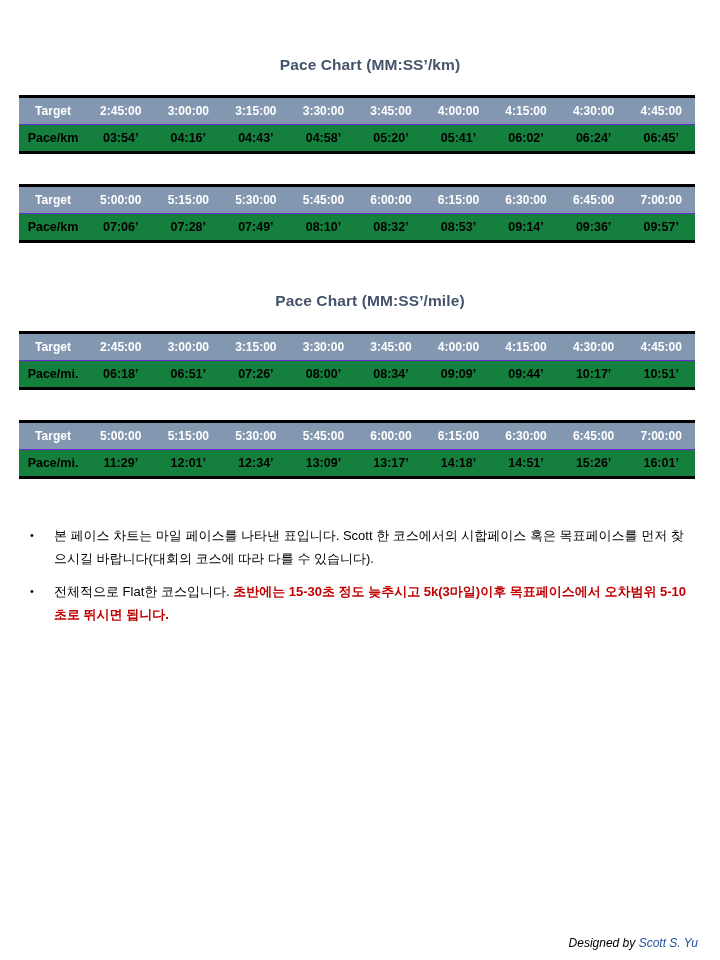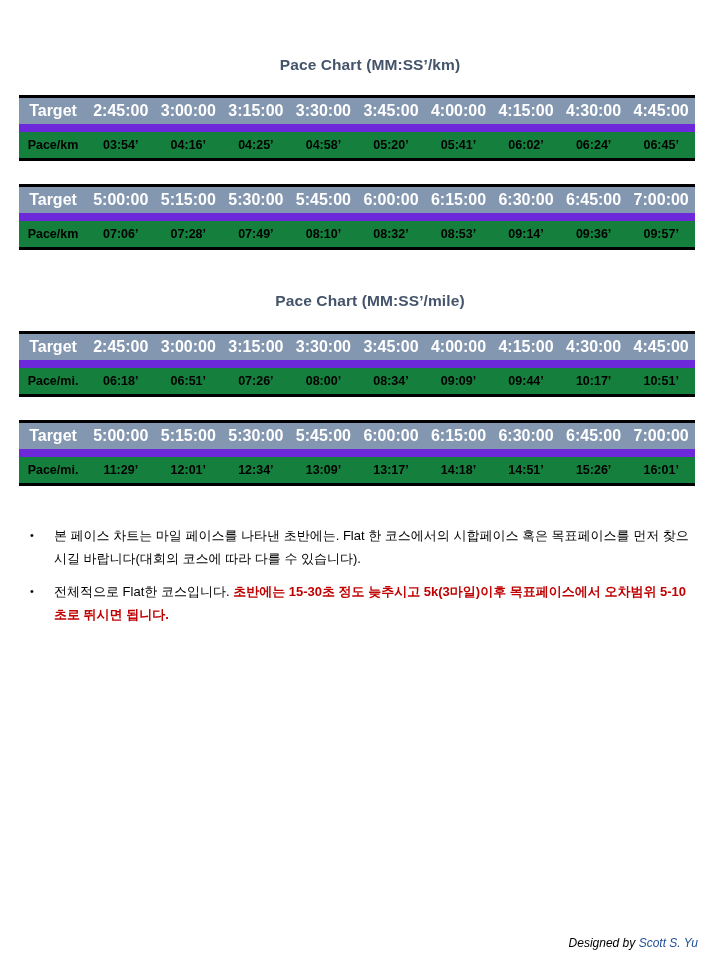--- a/index.html
+++ b/index.html
@@ -37,22 +37,22 @@
       padding: 0;
       height: 26px;
       font-size: 12.5px;
       white-space: nowrap;
     }
     .pace-table tr.head td {
       background: #8497b0;
       color: #ffffff;
       font-weight: bold;
       border-top: 3px solid #000;
-      border-bottom: 8px solid #6d28d9;
-      font-size: 16px;
+      border-bottom: 1px solid #6d28d9;
+      font-size: 12px;
     }
     .pace-table tr.head td.label {
       font-weight: bold;
     }
     .pace-table tr.data td {
       background: #15803d;
       color: #000;
       font-weight: bold;
       border-bottom: 3px solid #000;
       height: 26px;
@@ -116,21 +116,21 @@
     <td>3:45:00</td>
     <td>4:00:00</td>
     <td>4:15:00</td>
     <td>4:30:00</td>
     <td>4:45:00</td>
   </tr>
   <tr class="data">
     <td class="label">Pace/km</td>
     <td>03:54’</td>
     <td>04:16’</td>
-    <td>04:25’</td>
+    <td>04:43’</td>
     <td>04:58’</td>
     <td>05:20’</td>
     <td>05:41’</td>
     <td>06:02’</td>
     <td>06:24’</td>
     <td>06:45’</td>
   </tr>
 </tbody>
   </table>
 
@@ -219,21 +219,21 @@
     <td>14:51’</td>
     <td>15:26’</td>
     <td>16:01’</td>
   </tr>
 </tbody>
   </table>
 
 <ul class="notes">
   <li>
     <span class="bullet">•</span>
-    <span>본 페이스 차트는 마일 페이스를 나타낸 초반에는. Flat 한 코스에서의 시합페이스 혹은 목표페이스를 먼저 찾으시길 바랍니다(대회의 코스에 따라 다를 수 있습니다).</span>
+    <span>본 페이스 차트는 마일 페이스를 나타낸 표입니다. Scott 한 코스에서의 시합페이스 혹은 목표페이스를 먼저 찾으시길 바랍니다(대회의 코스에 따라 다를 수 있습니다).</span>
   </li>
   <li>
     <span class="bullet">•</span>
     <span>전체적으로 Flat한 코스입니다. </span><span class="red">초반에는 15-30초 정도 늦추시고 5k(3마일)이후 목표페이스에서 오차범위 5-10초로 뛰시면 됩니다.</span>
   </li>
 </ul>
 
 <div class="credit">
   <span>Designed by </span><span class="author">Scott S. Yu</span>
 </div>

